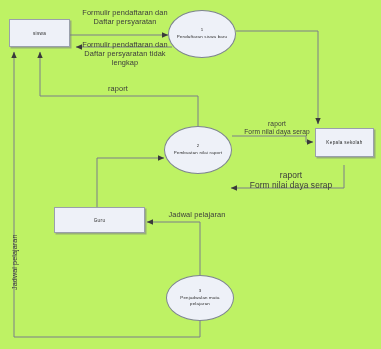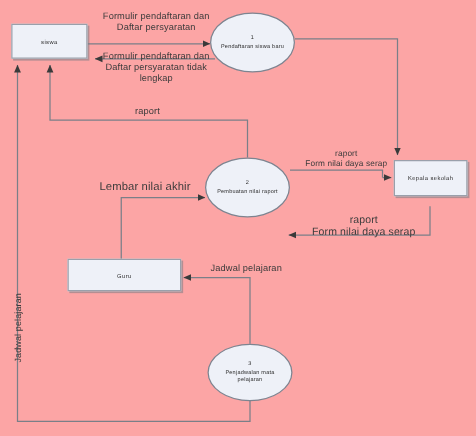--- a/index.html
+++ b/index.html
@@ -1,19 +1,19 @@
 <!DOCTYPE html>
 <html><head>
 <meta charset="utf-8">
 <style>
   html,body{margin:0;padding:0;background:#ffffff;}
   #stage{
     position:relative;
     width:381px;height:349px;
-    background:#fca5a5;
+    background:#bef264;
     font-family:"Liberation Sans", sans-serif;
     overflow:hidden;
   }
   #wires{position:absolute;left:0;top:0;width:381px;height:349px;}
   .node{position:absolute;box-sizing:border-box;display:flex;align-items:center;justify-content:center;text-align:center;}
   .ext{
     background:#eef1f8;
     border:1px solid #9aa0ab;
     box-shadow:1.5px 1.5px 0 rgba(120,124,132,.55);
     font-size:4.6px;letter-spacing:.35px;color:#2a2a2a;
@@ -104,19 +104,18 @@
 
 
   <div class="flabel" style="left:93px;top:84px;width:50px;">raport</div>
 
   <div class="flabel" style="left:235px;top:120px;width:84px;font-size:6.6px;">raport
 Form nilai daya serap</div>
 
   <div class="flabel" style="left:239px;top:170px;width:104px;font-size:8.4px;">raport
 Form nilai daya  serap</div>
 
-  <div class="flabel" style="left:64px;top:144px;width:104px;font-size:9px;">Lembar nilai akhir</div>
 
   <div class="flabel" style="left:155px;top:210px;width:84px;">Jadwal pelajaran</div>
 
   <div class="vlabel" style="left:10px;top:290px;">Jadwal pelajaran</div>
 
 </div>
 
 </body></html>

